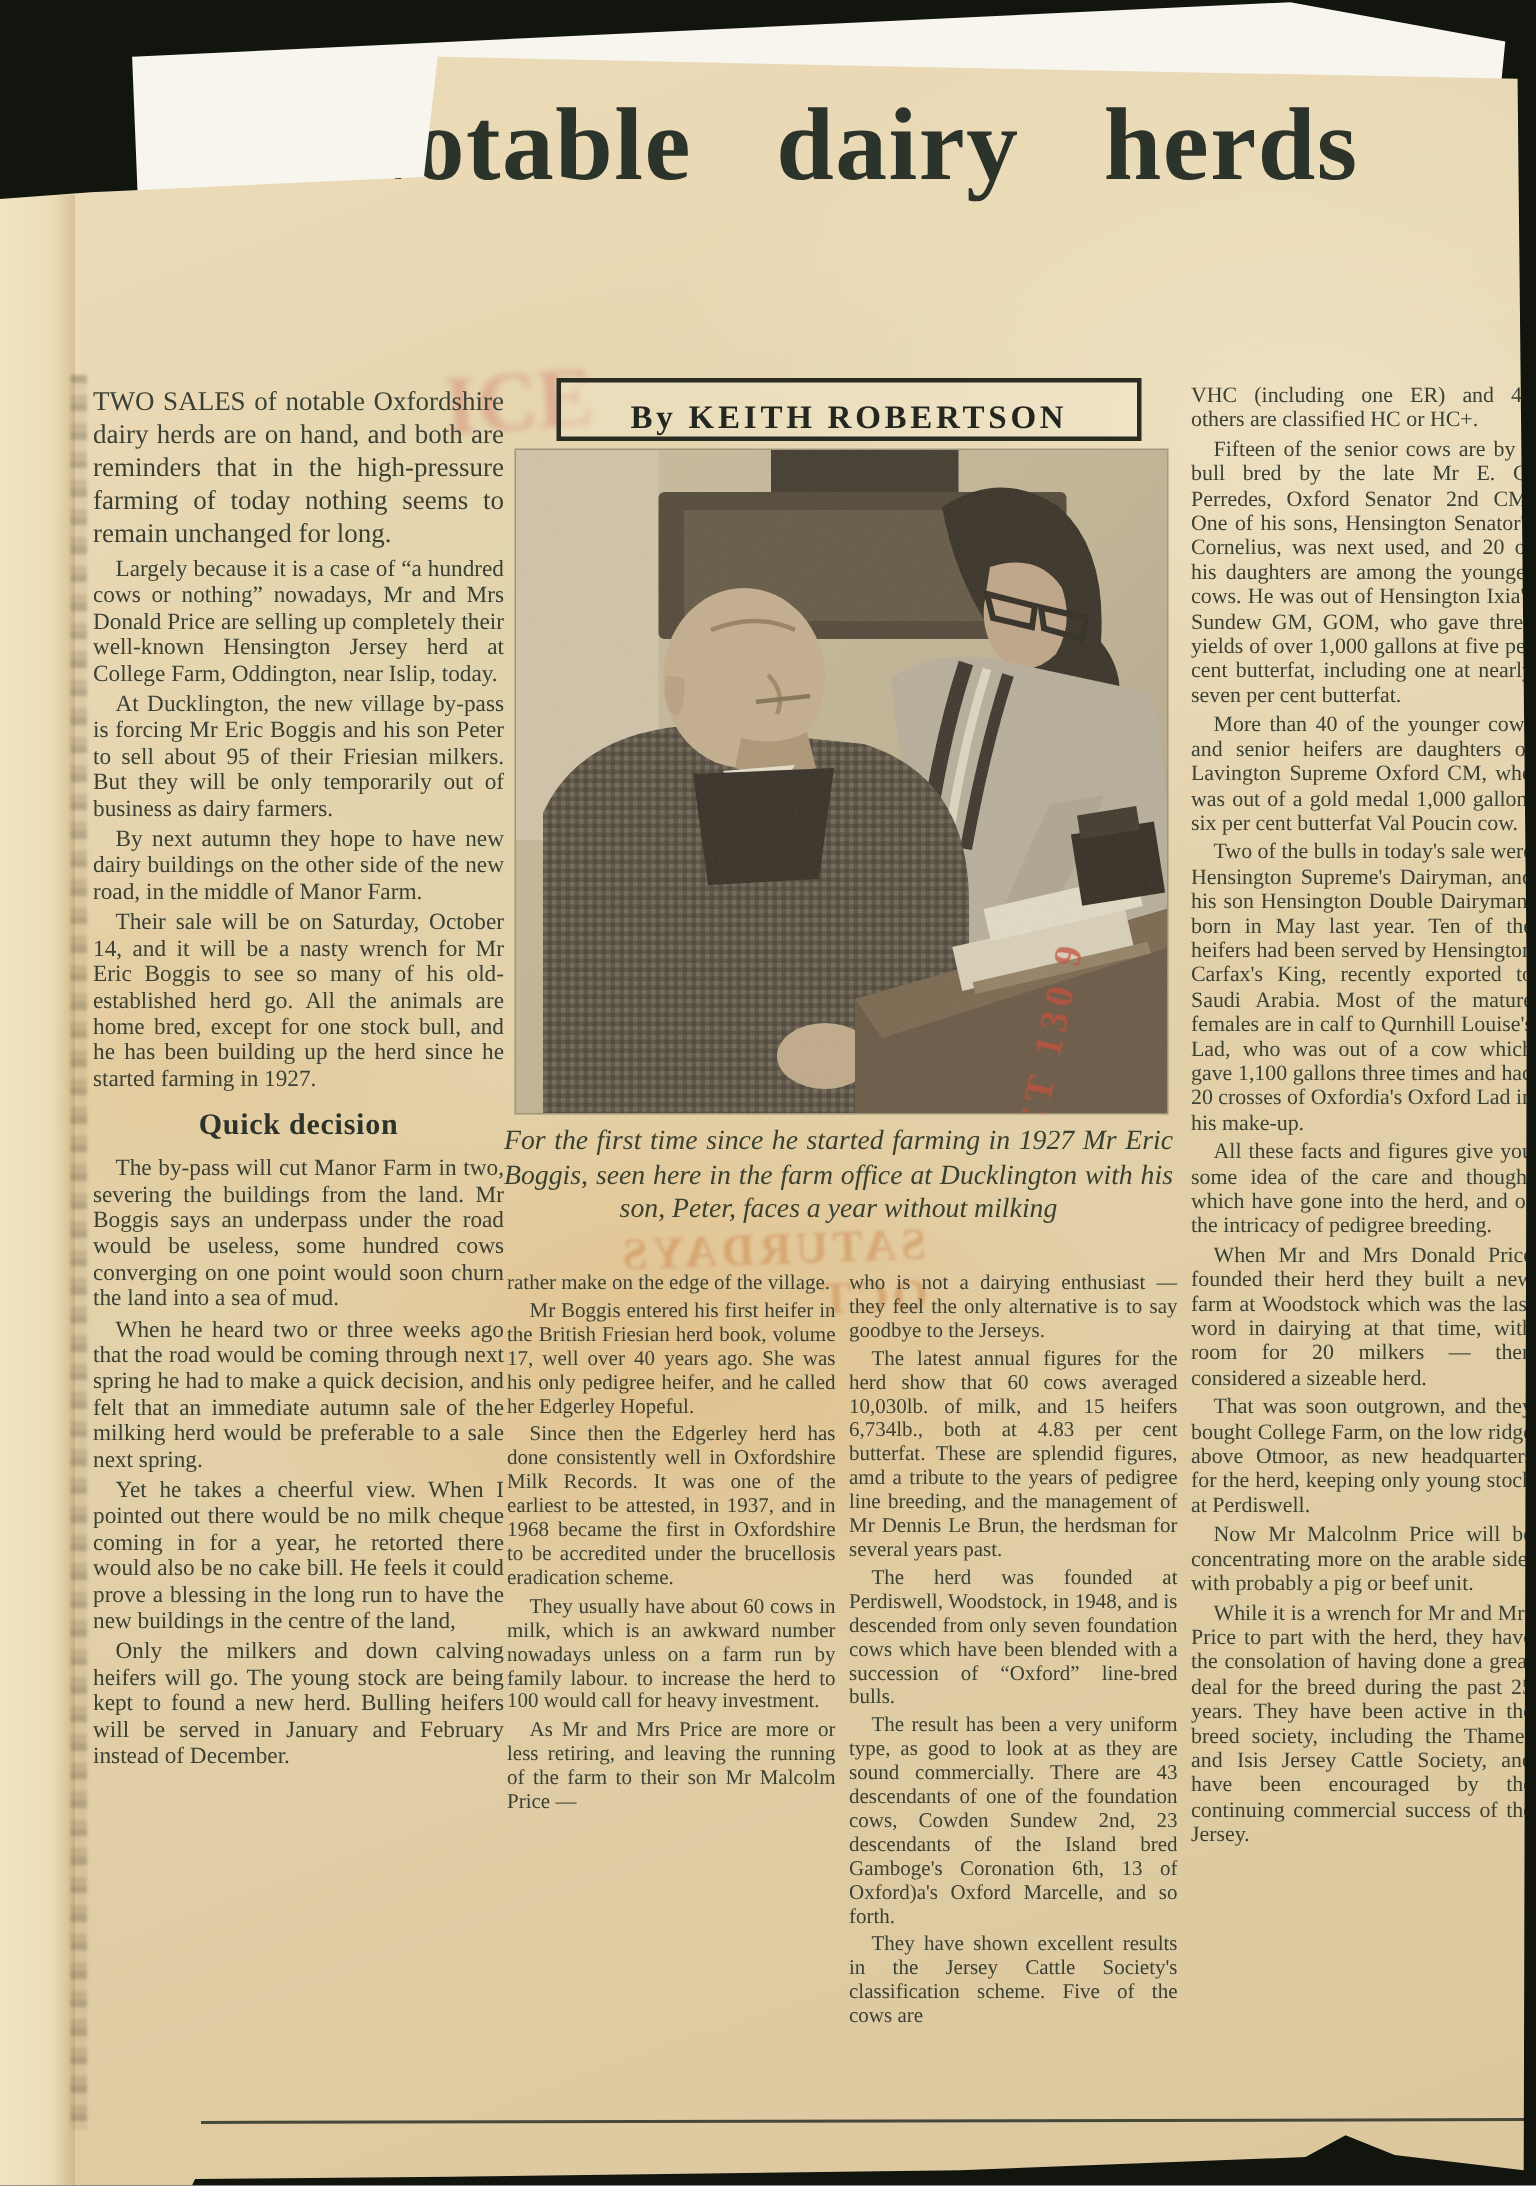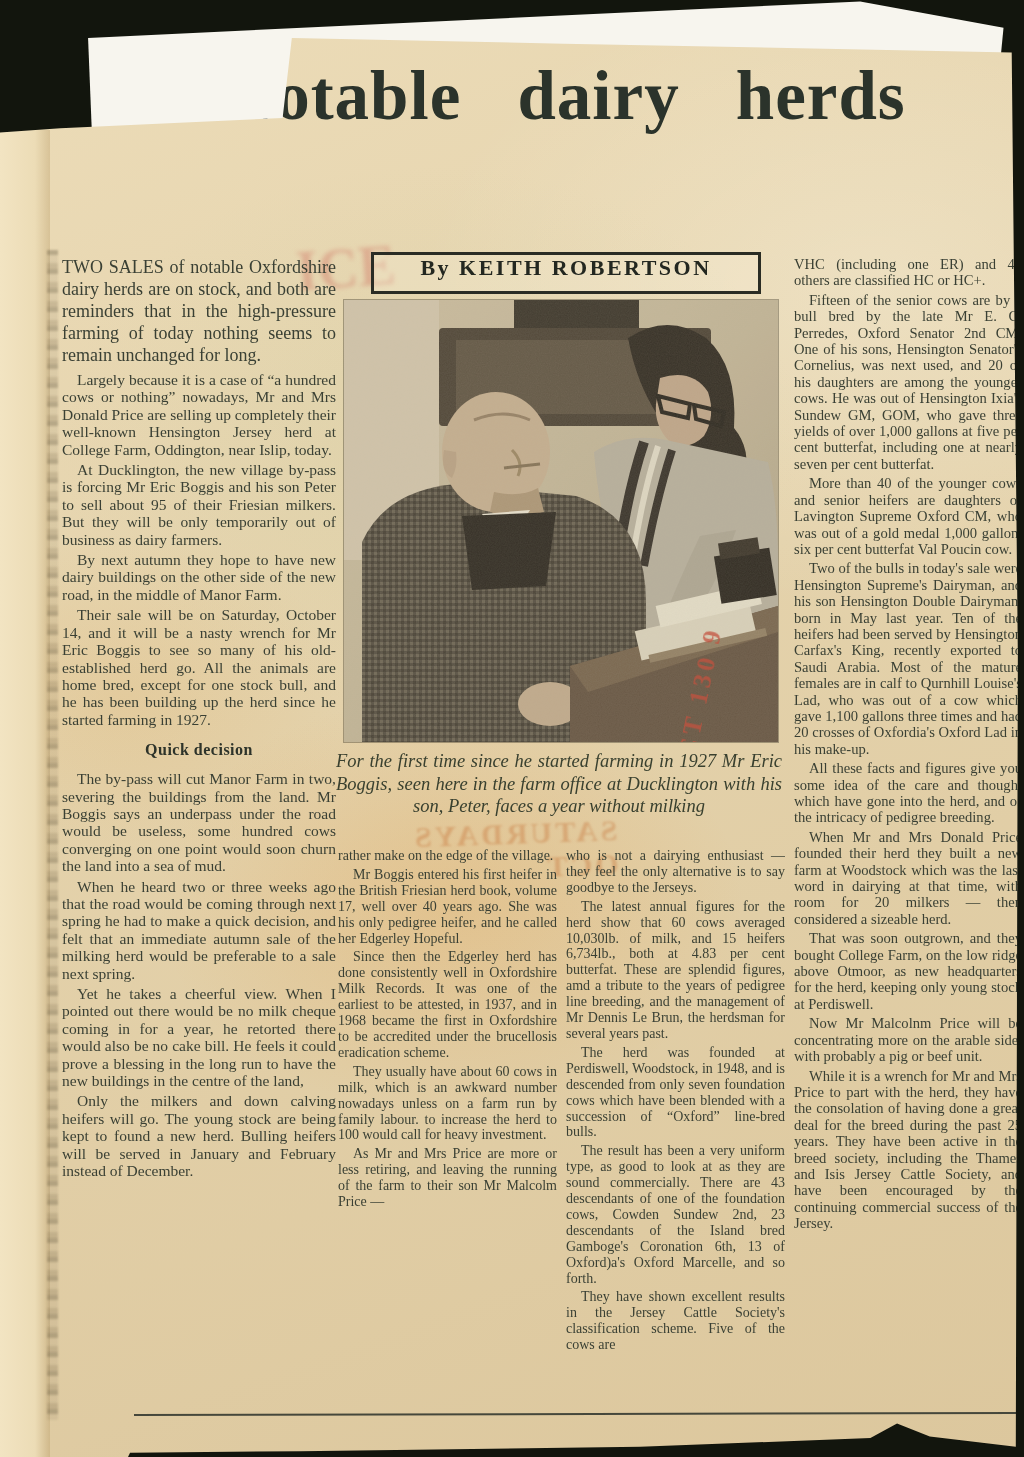--- a/index.html
+++ b/index.html
@@ -32,41 +32,41 @@
     background:repeating-linear-gradient(180deg,rgba(70,60,40,.38) 0 5px,rgba(70,60,40,.10) 5px 13px,rgba(90,75,50,.28) 13px 19px);
     filter:blur(1px);opacity:.8;
   }
   .headline{
     position:absolute;left:110px;top:52px;width:910px;margin:0;
     text-align:center;color:#2b332b;font-weight:bold;
     font-size:69px;line-height:88px;letter-spacing:1px;word-spacing:.55em;
   }
   .byline-box{
     position:absolute;left:371px;top:252px;width:384px;height:36px;
-    border:3px solid #2a2c24;display:flex;align-items:flex-start;justify-content:center;
+    border:3px solid #2a2c24;display:flex;align-items:flex-end;justify-content:center;
     color:#232720;font-weight:bold;font-size:22px;letter-spacing:2.5px;
     background:rgba(250,244,224,.25);
   }
   .photo{
     position:absolute;left:344px;top:300px;width:434px;height:442px;
     background:#b9ac92;overflow:hidden;box-shadow:0 0 0 1px rgba(60,55,40,.4);
   }
   .photo svg{display:block;}
   .caption{
     position:absolute;left:336px;top:750px;width:446px;margin:0;
     font-style:italic;font-size:18.5px;line-height:22.5px;color:#39402f;
     text-align:justify;text-align-last:center;
   }
   .col{position:absolute;color:#3a4034;text-align:justify;overflow:hidden;}
   .col p{margin:0 0 3px 0;text-indent:15px;}
   .col p.noindent{text-indent:0;}
   .col-left{left:62px;top:256px;width:274px;height:1156px;font-size:15.5px;line-height:17.4px;}
   .col-left .lead{font-size:18px;line-height:22px;margin-bottom:5px;}
   .subhead{
-    font-weight:bold;text-align:center;font-size:16px;line-height:26px;
+    font-weight:bold;text-align:center;font-size:20px;line-height:26px;
     margin:9px 0 7px 0;color:#2d332a;letter-spacing:.5px;
   }
   .col-mid-a{left:338px;top:848px;width:219px;height:566px;font-size:14px;line-height:15.9px;}
   .col-mid-b{left:566px;top:848px;width:219px;height:566px;font-size:14px;line-height:15.9px;}
   .col-right{left:794px;top:256px;width:228px;height:1158px;font-size:14.6px;line-height:16.4px;}
   .bottom-rule{
     position:absolute;left:134px;top:1413px;width:882px;height:2px;
     background:#45473b;transform:rotate(-.12deg);
   }
   .ghost-stamp{
@@ -163,21 +163,21 @@
       <rect width="434" height="442" fill="#d8c49e" opacity=".12"></rect>
     </svg>
     <p class="stamp">OCT 130 9</p>
   </div>
 
   <p class="caption">For the first time since he started farming in 1927 Mr Eric Boggis, seen here in the farm office at Ducklington with his son, Peter, faces a year without milking</p>
 
   <p class="ghost-stamp">SATURDAYS OCT</p>
 
   <div class="col col-left">
-    <p class="lead noindent">TWO SALES of notable Oxfordshire dairy herds are on stock, and both are reminders that in the high-pressure farming of today nothing seems to remain unchanged for long.</p>
+    <p class="lead noindent">TWO SALES of notable Oxfordshire dairy herds are on hand, and both are reminders that in the high-pressure farming of today nothing seems to remain unchanged for long.</p>
     <p>Largely because it is a case of “a hundred cows or nothing” nowadays, Mr and Mrs Donald Price are selling up completely their well-known Hensington Jersey herd at College Farm, Oddington, near Islip, today.</p>
     <p>At Ducklington, the new village by-pass is forcing Mr Eric Boggis and his son Peter to sell about 95 of their Friesian milkers. But they will be only temporarily out of business as dairy farmers.</p>
     <p>By next autumn they hope to have new dairy buildings on the other side of the new road, in the middle of Manor Farm.</p>
     <p>Their sale will be on Saturday, October 14, and it will be a nasty wrench for Mr Eric Boggis to see so many of his old-established herd go. All the animals are home bred, except for one stock bull, and he has been building up the herd since he started farming in 1927.</p>
     <div class="subhead">Quick decision</div>
     <p>The by-pass will cut Manor Farm in two, severing the buildings from the land. Mr Boggis says an underpass under the road would be useless, some hundred cows converging on one point would soon churn the land into a sea of mud.</p>
     <p>When he heard two or three weeks ago that the road would be coming through next spring he had to make a quick decision, and felt that an immediate autumn sale of the milking herd would be preferable to a sale next spring.</p>
     <p>Yet he takes a cheerful view. When I pointed out there would be no milk cheque coming in for a year, he retorted there would also be no cake bill. He feels it could prove a blessing in the long run to have the new buildings in the centre of the land,</p>
     <p>Only the milkers and down calving heifers will go. The young stock are being kept to found a new herd. Bulling heifers will be served in January and February instead of December.</p>
   </div>

